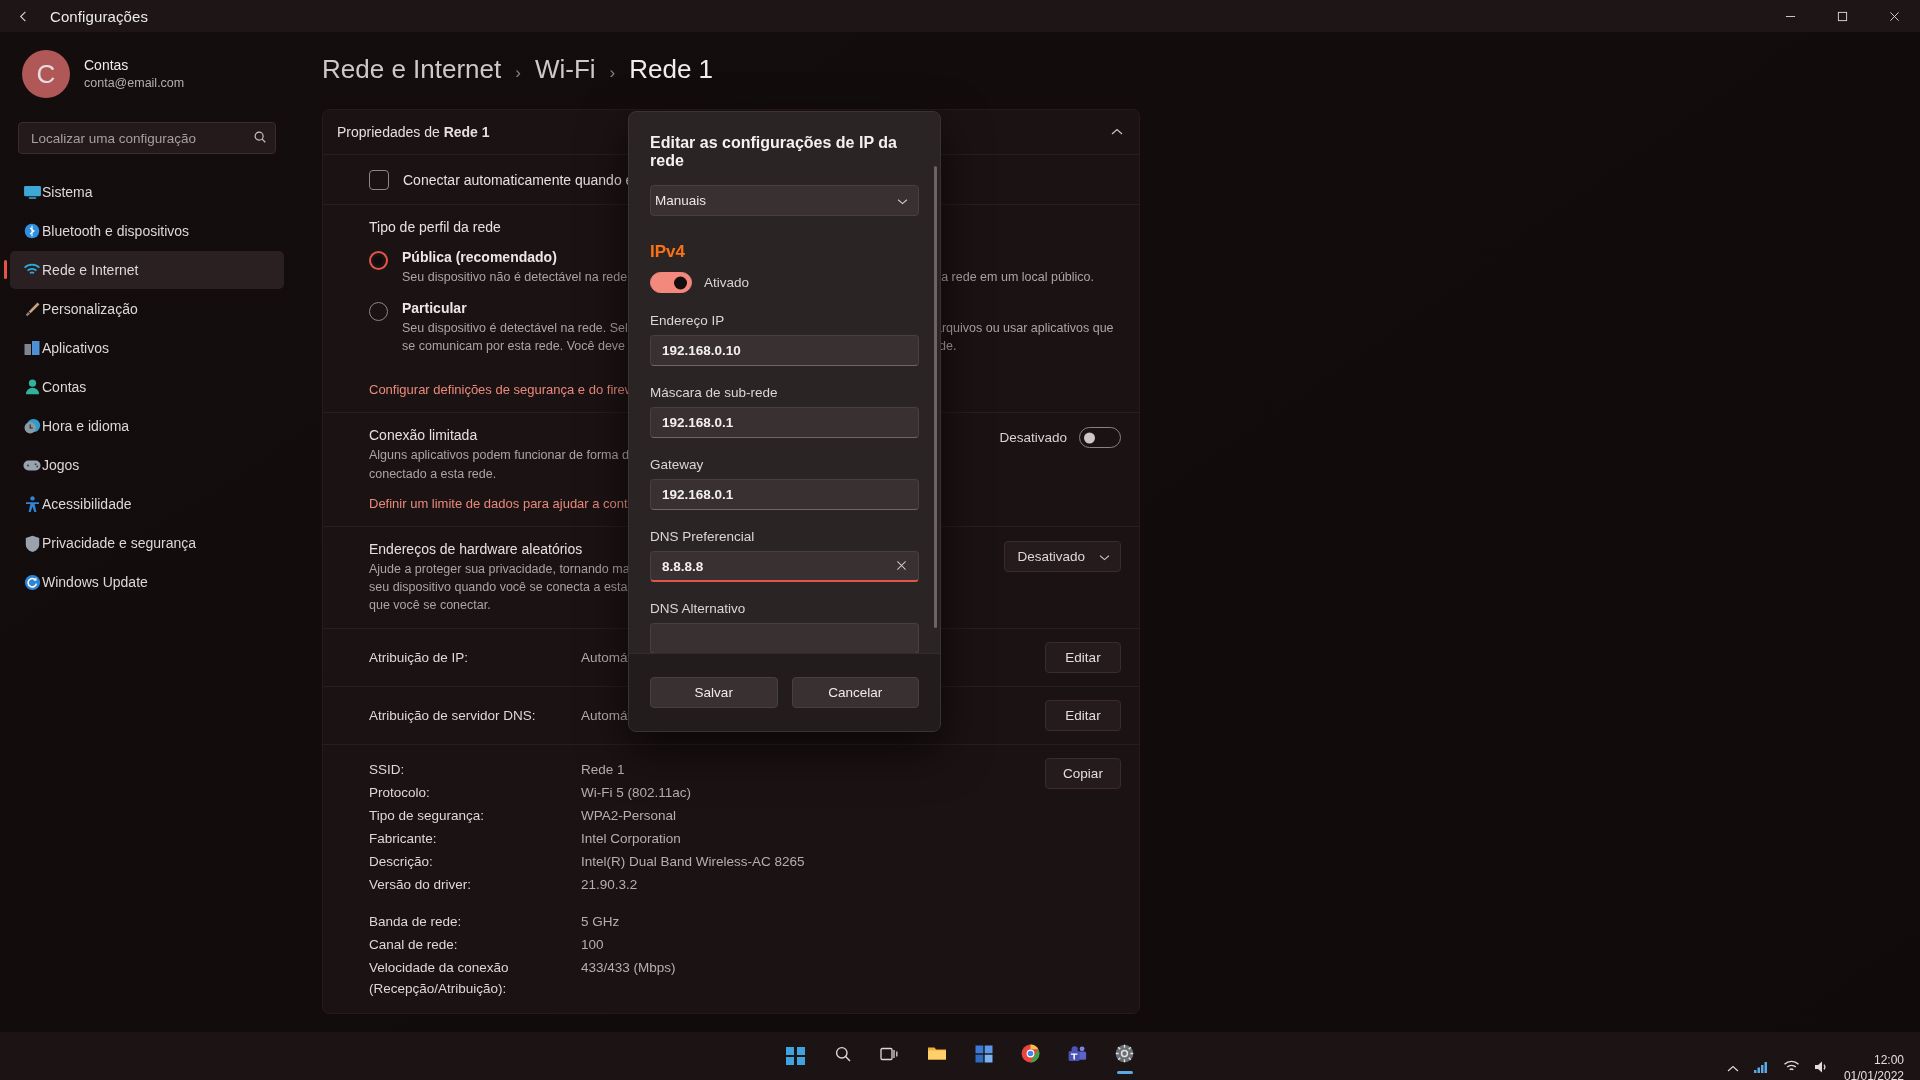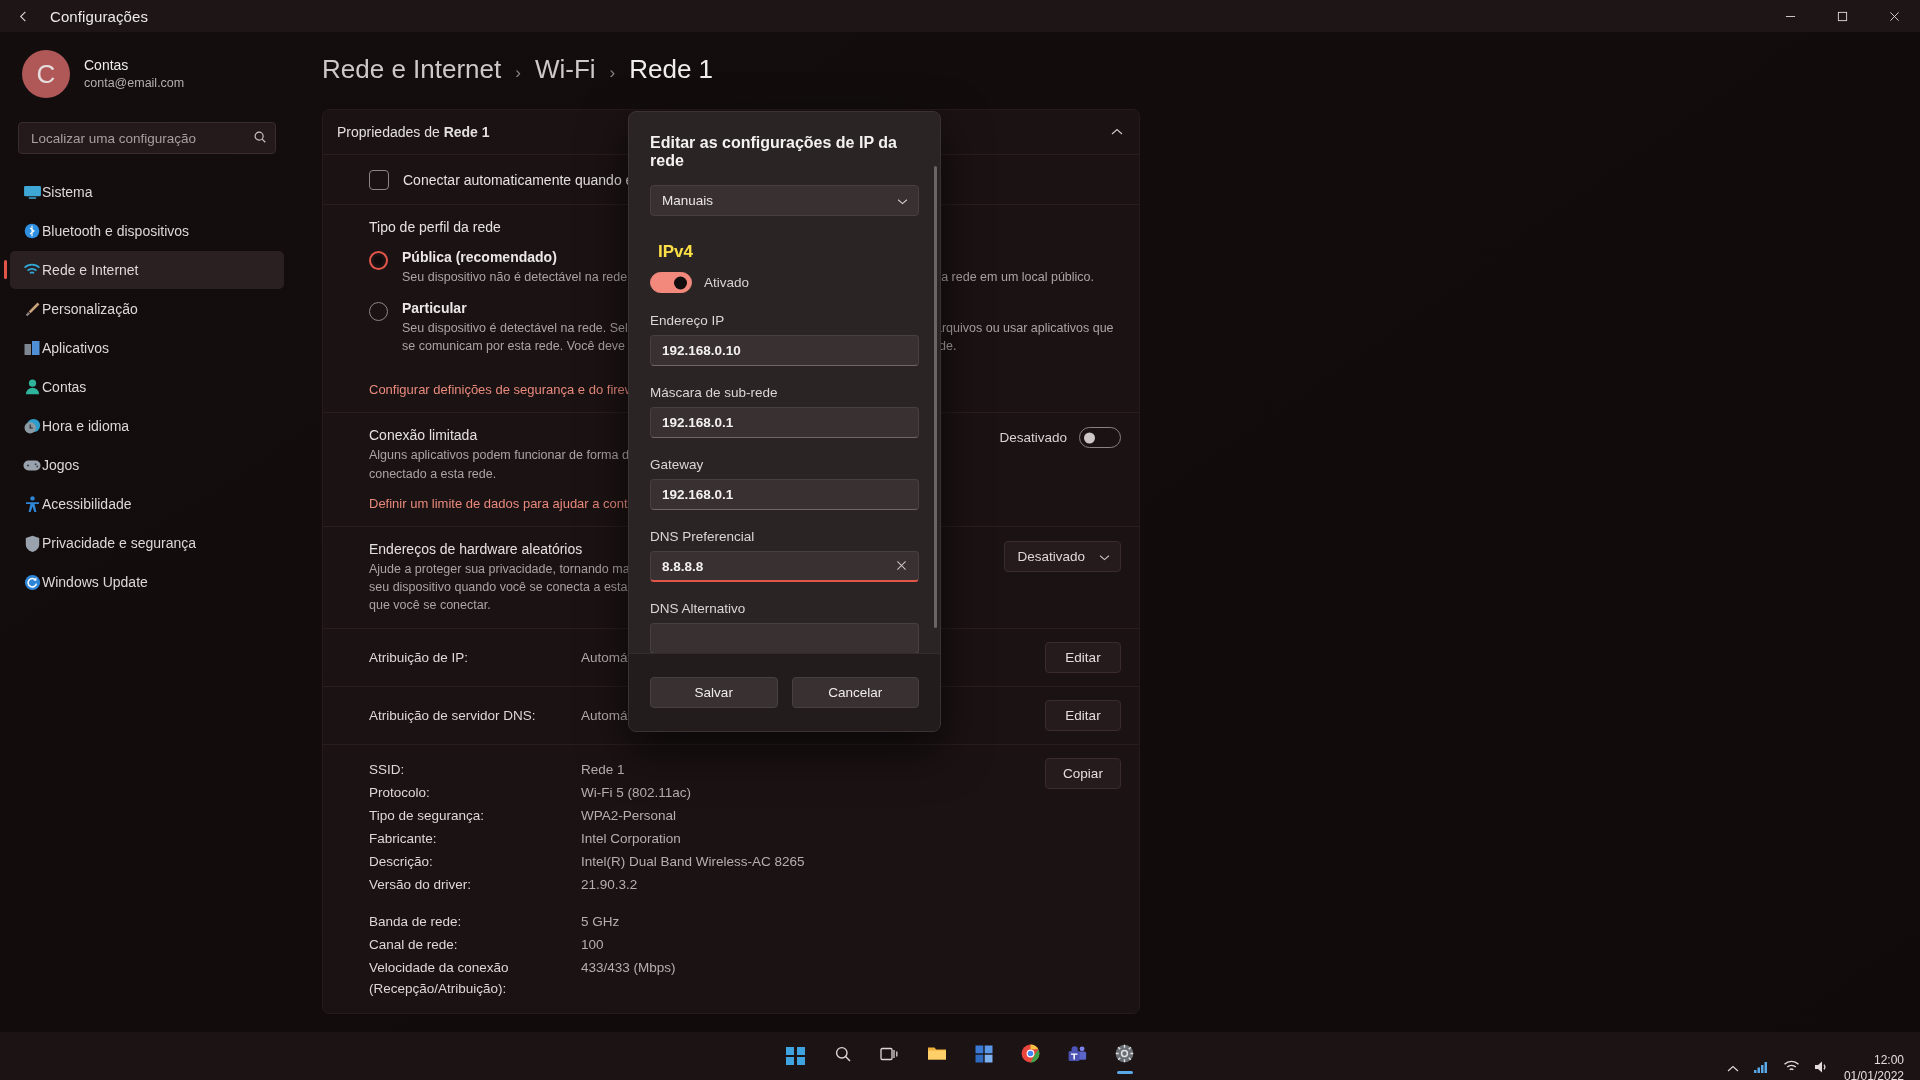--- a/index.html
+++ b/index.html
@@ -168,24 +168,24 @@
     background: #2b2425; border-radius: 8px;
     box-shadow: 0 18px 48px rgba(0,0,0,.62);
     display: flex; flex-direction: column; overflow: hidden;
     border: 1px solid #3a3233;
   }
   .dlg-body { flex: 1; overflow: hidden; position: relative; padding: 22px 21px 0 21px; }
   .dlg-title { font-size: 16px; font-weight: 700; color: #f4f1f1; margin-bottom: 15px; }
   .dlg-select {
     height: 31px; border-radius: 4px; background: #383031; border: 1px solid #474041;
     display: flex; align-items: center; justify-content: space-between;
-    padding: 0 10px 0 11px; font-size: 13.5px; color: #ebe7e7;
+    padding: 0 10px 0 4px; font-size: 13.5px; color: #ebe7e7;
   }
   .dlg-h {
-    font-size: 17px; font-weight: 700; color: #fde047; margin: 26px 0 10px 8px;
+    font-size: 17px; font-weight: 700; color: #f97316; margin: 26px 0 10px 0;
   }
   .dlg-tog { display: flex; align-items: center; gap: 12px; margin-bottom: 20px; }
   .dlg-label { font-size: 13.5px; color: #dbd6d6; margin-bottom: 7px; }
   .field {
     height: 31px; border-radius: 4px; background: #383031;
     border: 1px solid #474041; border-bottom: 1px solid #6d6566;
     display: flex; align-items: center; padding: 0 8px 0 11px;
     font-size: 13.5px; font-weight: 700; color: #f3f0f0; margin-bottom: 19px;
   }
   .field.focus { border-bottom: 2px solid #e2564a; }

